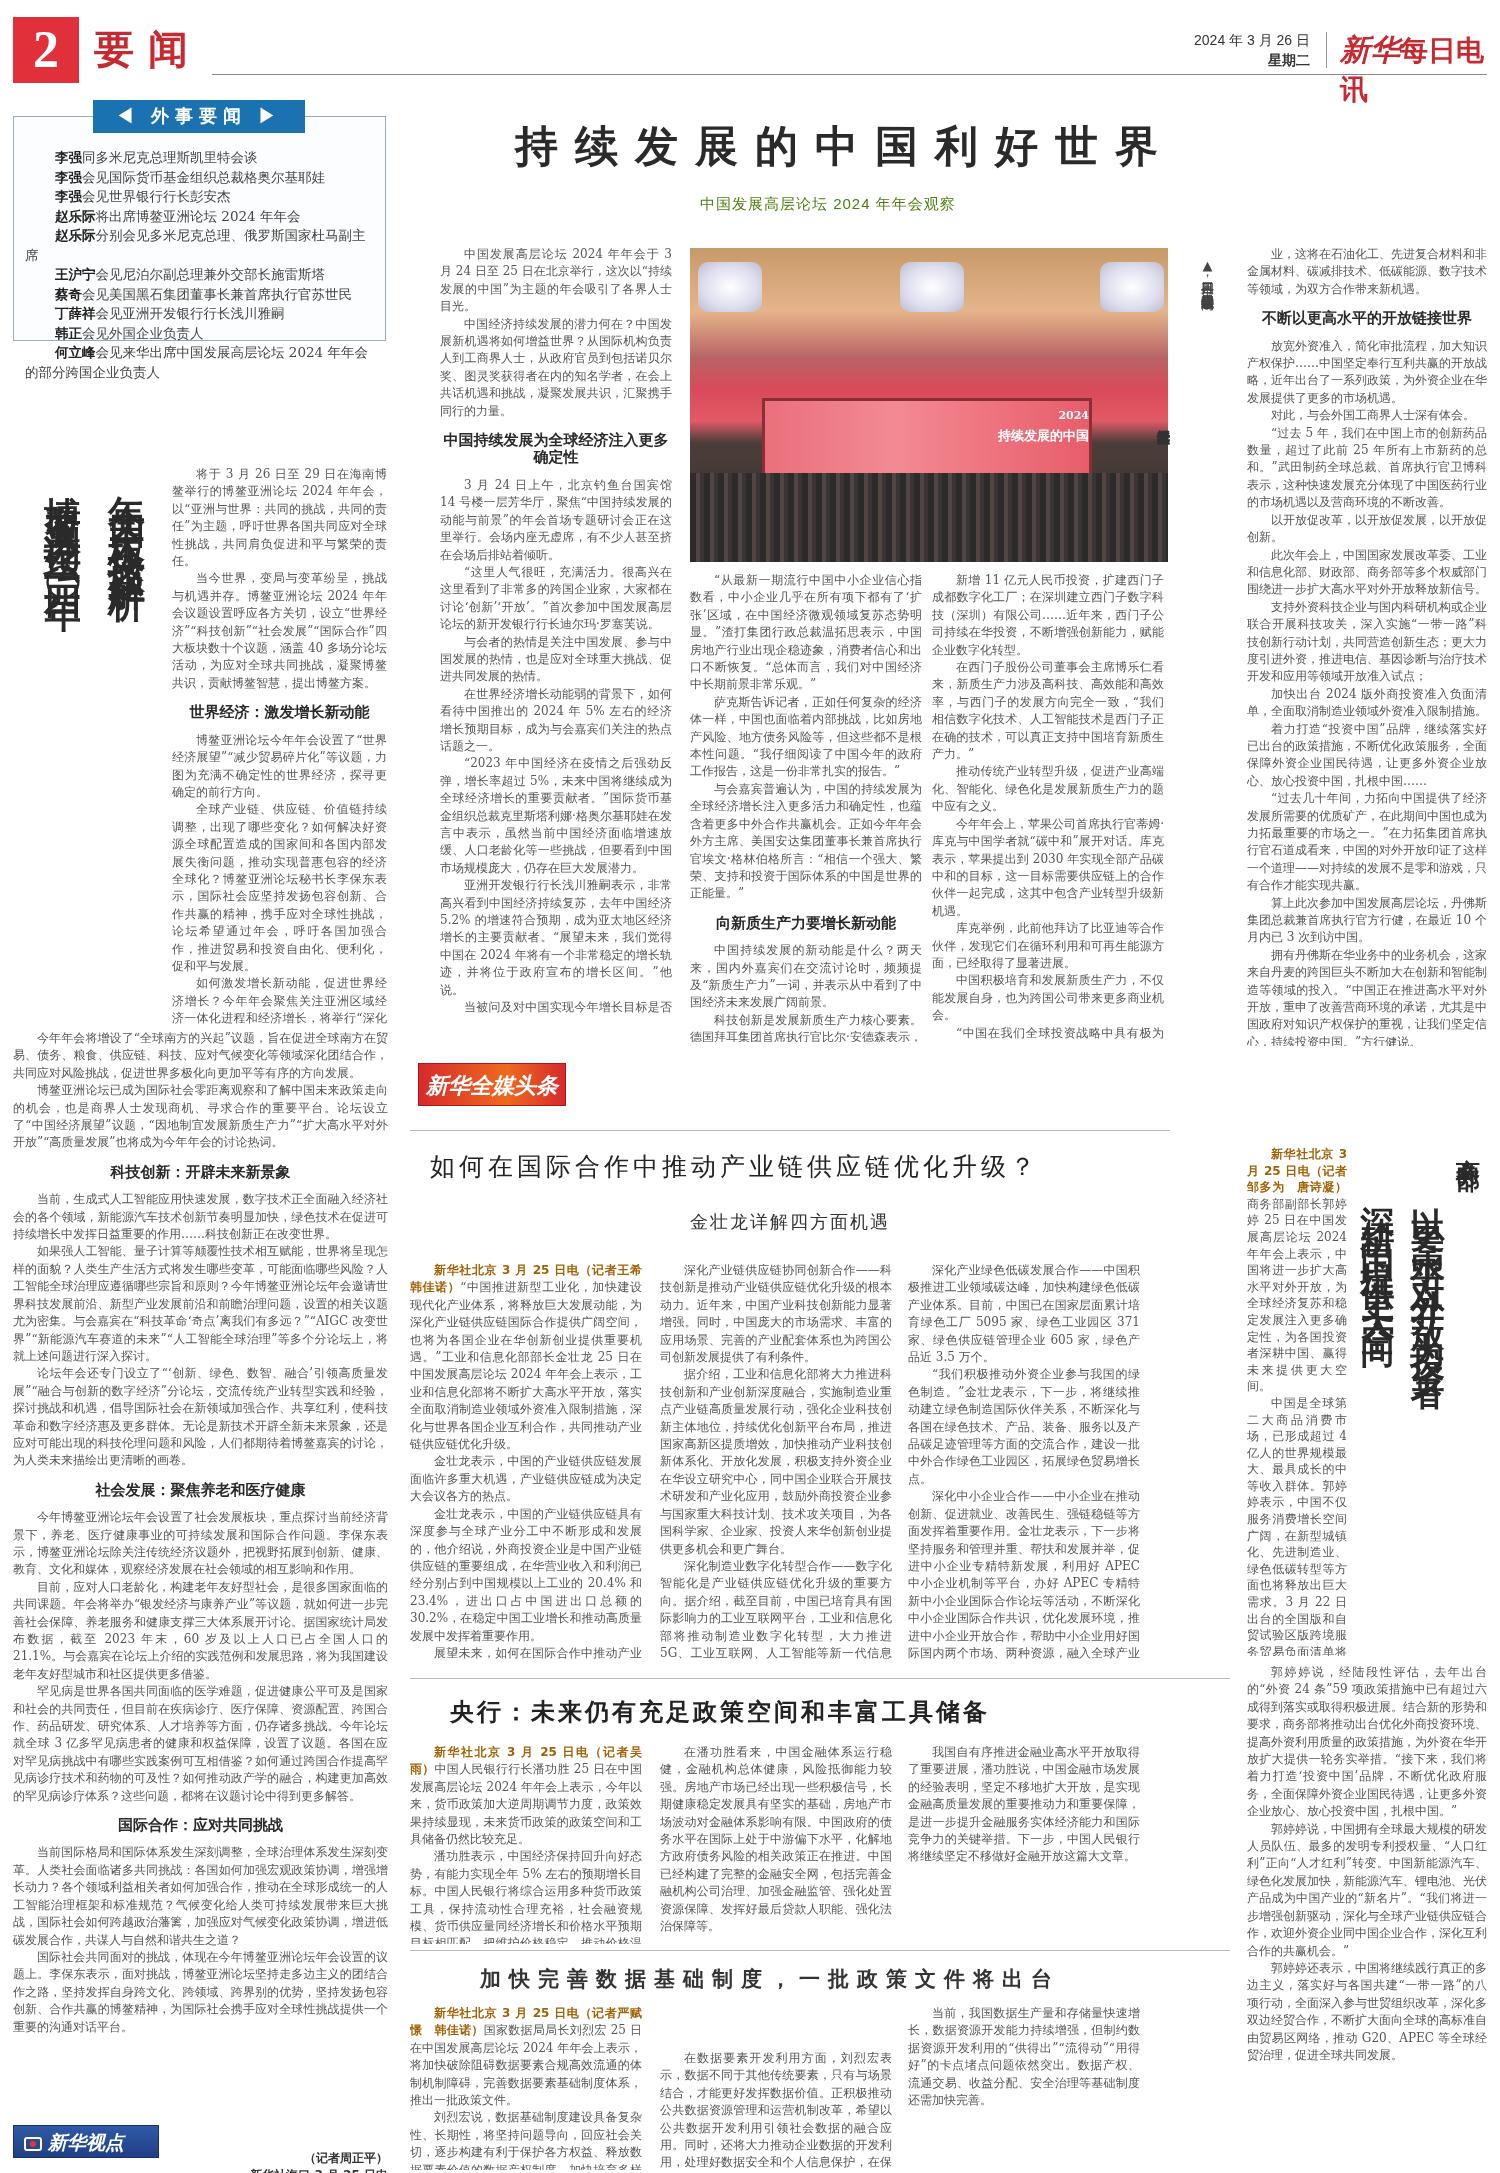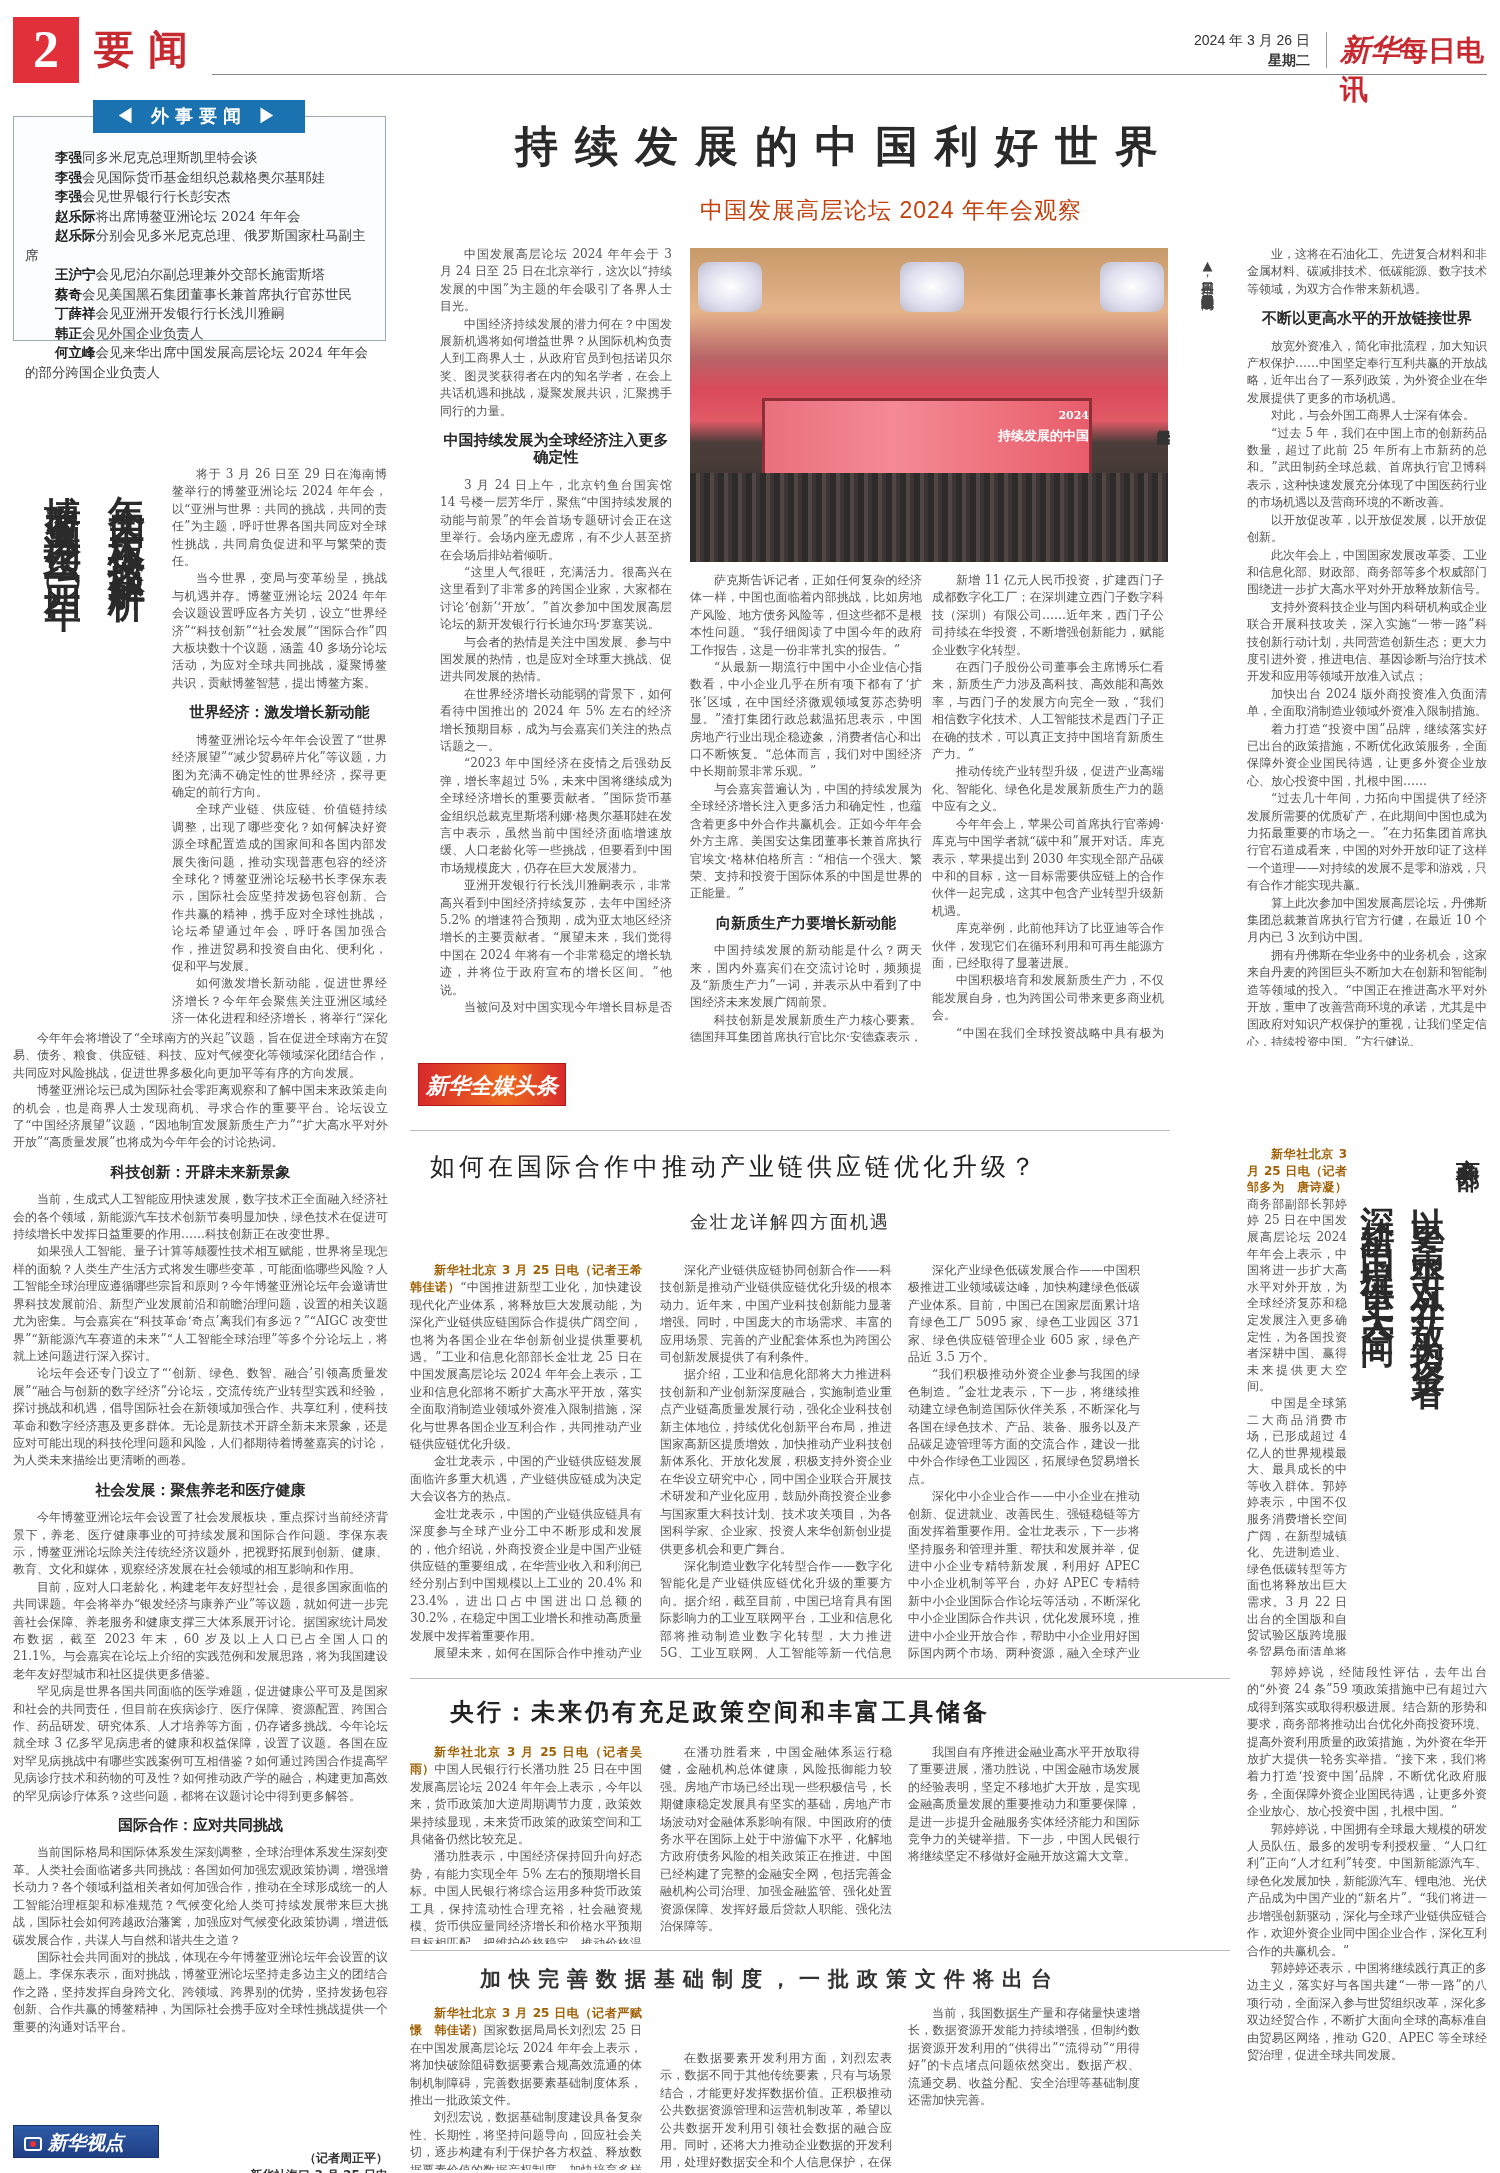--- a/index.html
+++ b/index.html
@@ -15,21 +15,21 @@
   .brand .plain { font-style: normal; font-size: 28px; }
 
   .brief-box { left: 13px; top: 116px; width: 373px; height: 225px; border: 1px solid #9aabb5; background: #fcfdfe; }
   .brief-tag { left: 93px; top: 100px; width: 212px; height: 33px; background: #1a72b0; color: #fff; font-family: "Liberation Sans", sans-serif; font-size: 18px; font-weight: bold; text-align: center; line-height: 33px; letter-spacing: 6px; }
   .brief-list { left: 25px; top: 148px; width: 352px; font-size: 13.5px; line-height: 19.5px; color: #444; }
   .brief-list p { text-indent: 30px; }
   .brief-list b { font-family: "DejaVu Sans", sans-serif; color: #222; }
 
   .headline { font-family: "DejaVu Sans", sans-serif; font-weight: bold; color: #2a2a2a; }
   .main-head { left: 515px; top: 118px; font-size: 43px; letter-spacing: 17px; }
-  .main-sub { left: 700px; top: 195px; font-size: 23px; color: #c2410c; letter-spacing: 1px; font-family: "Liberation Sans", sans-serif; }
+  .main-sub { left: 700px; top: 195px; font-size: 15px; color: #4d7c0f; letter-spacing: 1px; font-family: "Liberation Sans", sans-serif; }
 
   .col { font-size: 12px; line-height: 17.4px; color: #555; text-align: justify; overflow: hidden; }
   .col p { text-indent: 2em; }
   .sub-h { font-family: "DejaVu Sans", sans-serif; font-weight: bold; font-size: 15px; color: #2a2a2a; text-align: center; margin: 12px 0 10px; text-indent: 0 !important; }
 
   .photo { left: 690px; top: 248px; width: 478px; height: 314px; overflow: hidden; background: linear-gradient(#c79a6a 0%, #e6b48b 20%, #b86466 35%, #d94a5a 45%, #e25a66 55%, #4b3d3a 62%, #35302f 100%); }
   .chandelier { width: 64px; height: 50px; border-radius: 10px; background: radial-gradient(#fff, #dde 60%, #bbc); top: 14px; }
   .screen { left: 72px; top: 150px; width: 330px; height: 92px; background: linear-gradient(90deg,#e9707c,#f38a93 40%,#e85d6b); border: 3px solid #8c2e36; }
   .screen-txt { top: 26px; width: 100%; text-align: right; color: #fff; font-size: 13px; font-weight: bold; }
   .audience { left: 0; top: 225px; width: 478px; height: 89px; background: repeating-linear-gradient(90deg, #2d2a2a 0 6px, #524644 6px 10px, #3a3434 10px 14px); }
@@ -110,22 +110,22 @@
   <div class="abs screen">
     <div class="abs screen-txt" style="top:8px; font-size:11px;">2024</div>
     <div class="abs screen-txt">持续发展的中国</div>
   </div>
   <div class="abs audience"></div>
 </div>
 <div class="abs photo-cap">▲三月二十四日，中国发展高层论坛二〇二四年年会在北京开幕。</div>
 <div class="abs photo-credit">新华社记者李鑫摄</div>
 
 <div class="abs col" style="left:690px; top:572px; width:232px; height:470px;">
+  <p>“从最新一期流行中国中小企业信心指数看，中小企业几乎在所有项下都有了‘扩张’区域，在中国经济微观领域复苏态势明显。”渣打集团行政总裁温拓思表示，中国房地产行业出现企稳迹象，消费者信心和出口不断恢复。“总体而言，我们对中国经济中长期前景非常乐观。”</p>
   <p>萨克斯告诉记者，正如任何复杂的经济体一样，中国也面临着内部挑战，比如房地产风险、地方债务风险等，但这些都不是根本性问题。“我仔细阅读了中国今年的政府工作报告，这是一份非常扎实的报告。”</p>
-  <p>“从最新一期流行中国中小企业信心指数看，中小企业几乎在所有项下都有了‘扩张’区域，在中国经济微观领域复苏态势明显。”渣打集团行政总裁温拓思表示，中国房地产行业出现企稳迹象，消费者信心和出口不断恢复。“总体而言，我们对中国经济中长期前景非常乐观。”</p>
   <p>与会嘉宾普遍认为，中国的持续发展为全球经济增长注入更多活力和确定性，也蕴含着更多中外合作共赢机会。正如今年年会外方主席、美国安达集团董事长兼首席执行官埃文·格林伯格所言：“相信一个强大、繁荣、支持和投资于国际体系的中国是世界的正能量。”</p>
   <p class="sub-h">向新质生产力要增长新动能</p>
   <p>中国持续发展的新动能是什么？两天来，国内外嘉宾们在交流讨论时，频频提及“新质生产力”一词，并表示从中看到了中国经济未来发展广阔前景。</p>
   <p>科技创新是发展新质生产力核心要素。德国拜耳集团首席执行官比尔·安德森表示，中国具有优秀的教育体系，人才资源丰富，科创企业发展迅速，是中国高质量发展的重要动力。</p>
 
 </div>
 
 <div class="abs col" style="left:932px; top:572px; width:232px; height:470px;">
   <p>新增 11 亿元人民币投资，扩建西门子成都数字化工厂；在深圳建立西门子数字科技（深圳）有限公司……近年来，西门子公司持续在华投资，不断增强创新能力，赋能企业数字化转型。</p>
   <p>在西门子股份公司董事会主席博乐仁看来，新质生产力涉及高科技、高效能和高效率，与西门子的发展方向完全一致，“我们相信数字化技术、人工智能技术是西门子正在确的技术，可以真正支持中国培育新质生产力。”</p>

